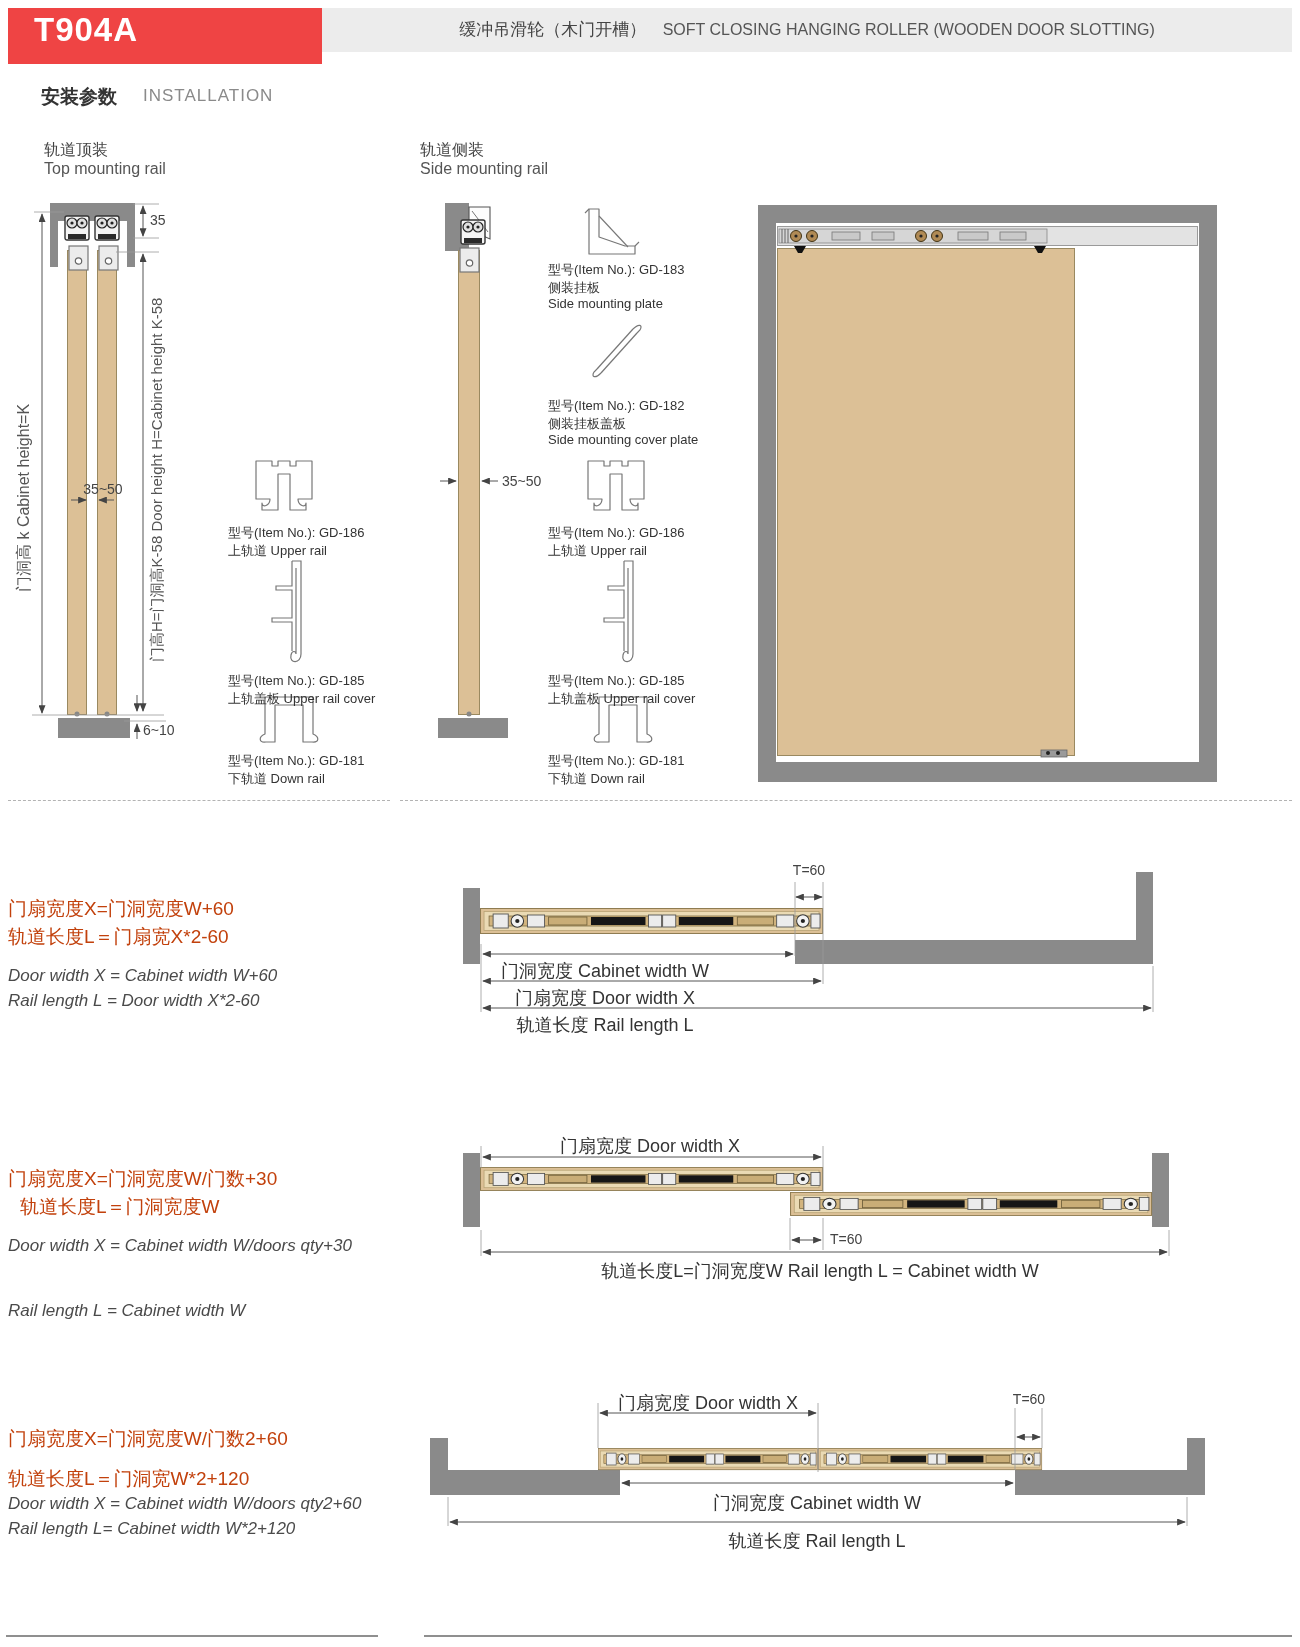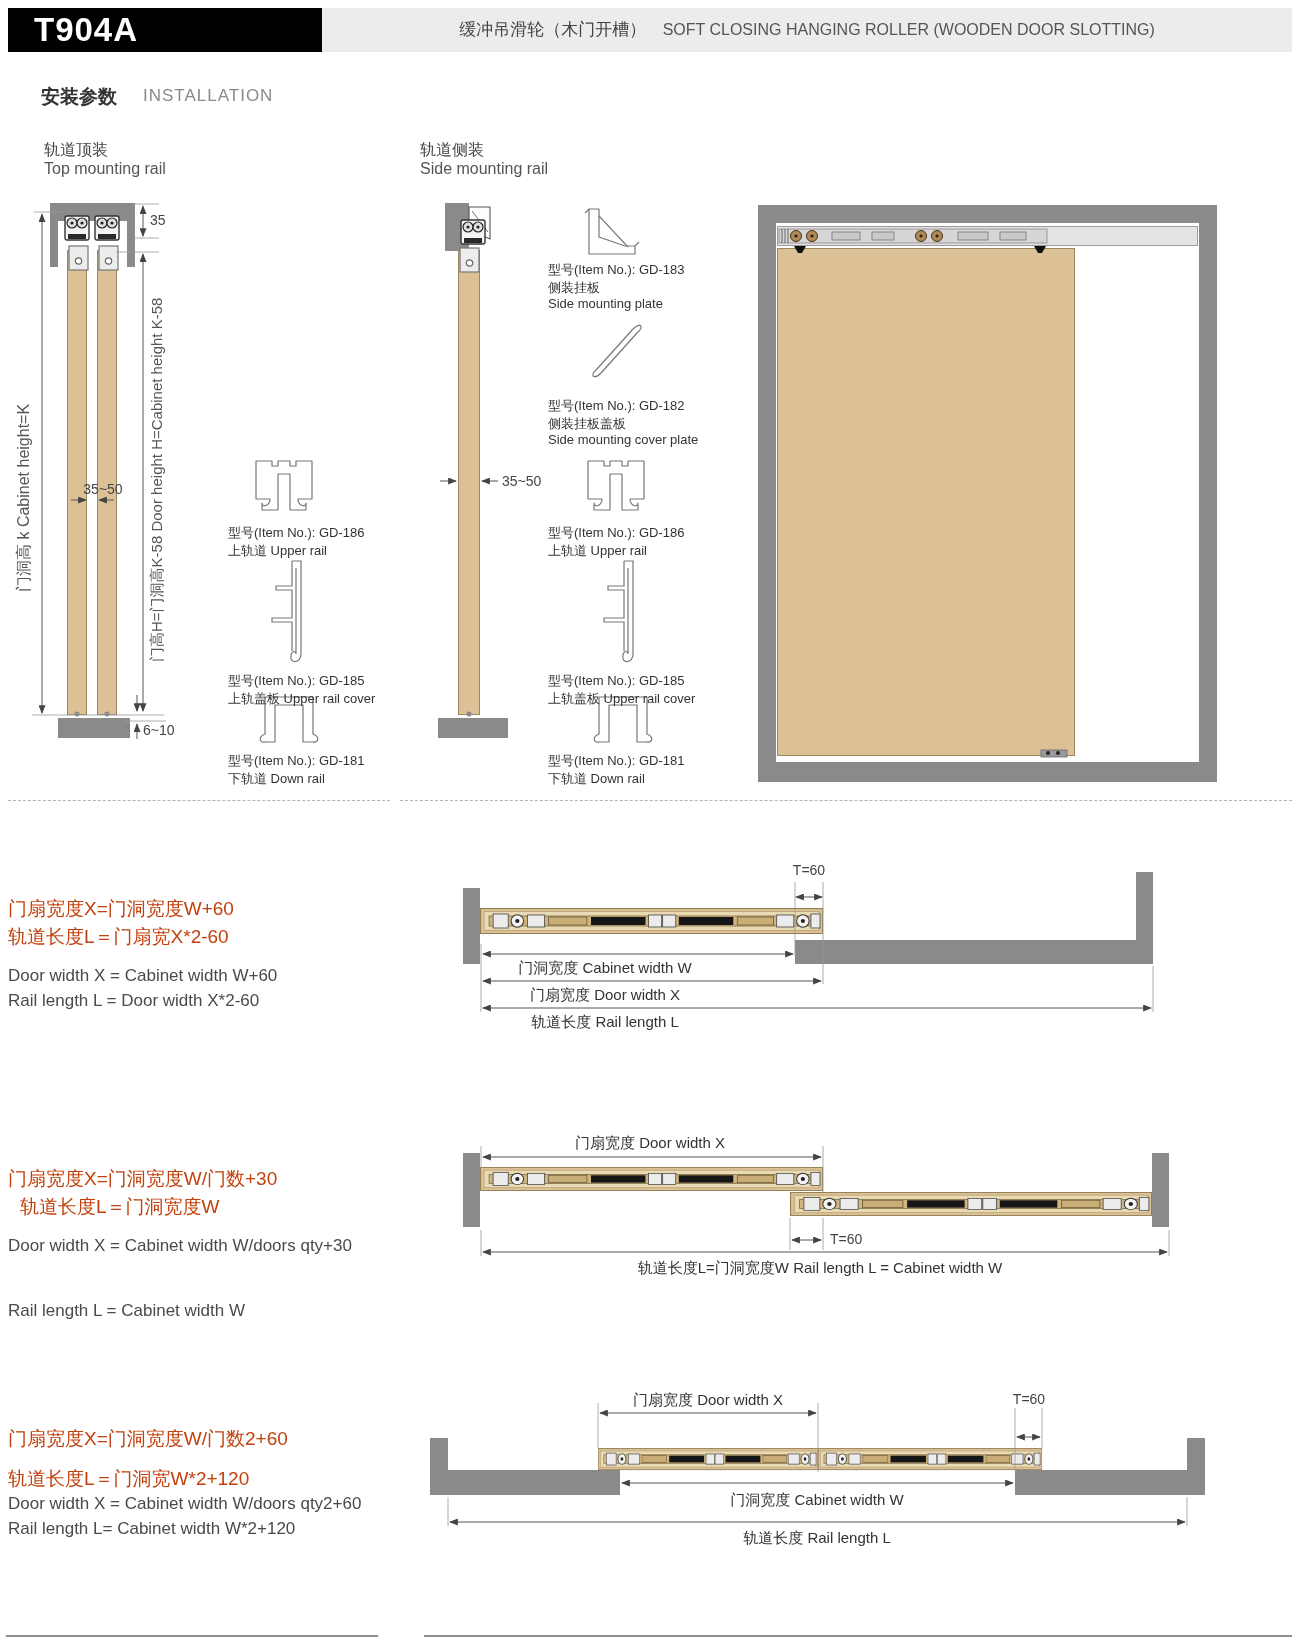--- a/index.html
+++ b/index.html
@@ -5,35 +5,35 @@
   html,body{margin:0;padding:0;background:#fff;}
   #page{position:relative;width:1300px;height:1647px;background:#ffffff;overflow:hidden;
         font-family:"Liberation Sans","DejaVu Sans",sans-serif;color:#333;}
   .abs{position:absolute;}
   .wall{position:absolute;background:#8A8A8A;}
   .doorv{position:absolute;background:#DCC096;border:1px solid #9a8960;box-sizing:border-box;}
   .lbl{position:absolute;white-space:nowrap;}
   .vlabel{position:absolute;transform-origin:0 0;transform:rotate(-90deg);white-space:nowrap;color:#555;}
   .t13{font-size:13px;color:#333;line-height:17px;}
   .dimnum{font-size:14px;color:#444;}
-  .dimlbl{font-size:15px;color:#333;text-align:center;}
+  .dimlbl{font-size:18px;color:#333;text-align:center;}
   .fcn{font-size:19px;color:#c2410c;}
-  .fen{font-size:17px;color:#4a4a4a;}
+  .fen{font-size:17px;color:#4a4a4a;font-style:italic;}
   .secT-cn{font-size:16px;color:#444;}
   .secT-en{font-size:16px;color:#555;}
   .dashline{position:absolute;border-top:1px dashed #b3b3b3;height:0;}
   .footline{position:absolute;height:2px;background:#8f8f8f;}
   svg.layer{position:absolute;left:0;top:0;pointer-events:none;}
 </style>
 </head>
 <body>
 
 <div id="page">
 
-  <div class="abs" style="left:8px;top:8px;width:314px;height:44px;background:#000000;">
+  <div class="abs" style="left:8px;top:8px;width:314px;height:56px;background:#ef4444;">
     <div class="lbl" style="left:26px;top:3px;font-size:33px;font-weight:bold;color:#fff;letter-spacing:1px;">T904A</div>
   </div>
   <div class="abs" style="left:322px;top:8px;width:970px;height:44px;background:#ECECEC;text-align:center;line-height:44px;">
     <span style="font-size:17px;color:#444;">缓冲吊滑轮（木门开槽）</span>
     <span style="font-size:16px;color:#555;margin-left:12px;">SOFT CLOSING HANGING ROLLER (WOODEN DOOR SLOTTING)</span>
   </div>
 
   <div class="lbl" style="left:33px;top:84px;font-size:19px;font-weight:bold;color:#333;margin-left:8px;">安装参数</div>
   <div class="lbl" style="left:143px;top:86px;font-size:17px;color:#8a8a8a;letter-spacing:1px;">INSTALLATION</div>
 

